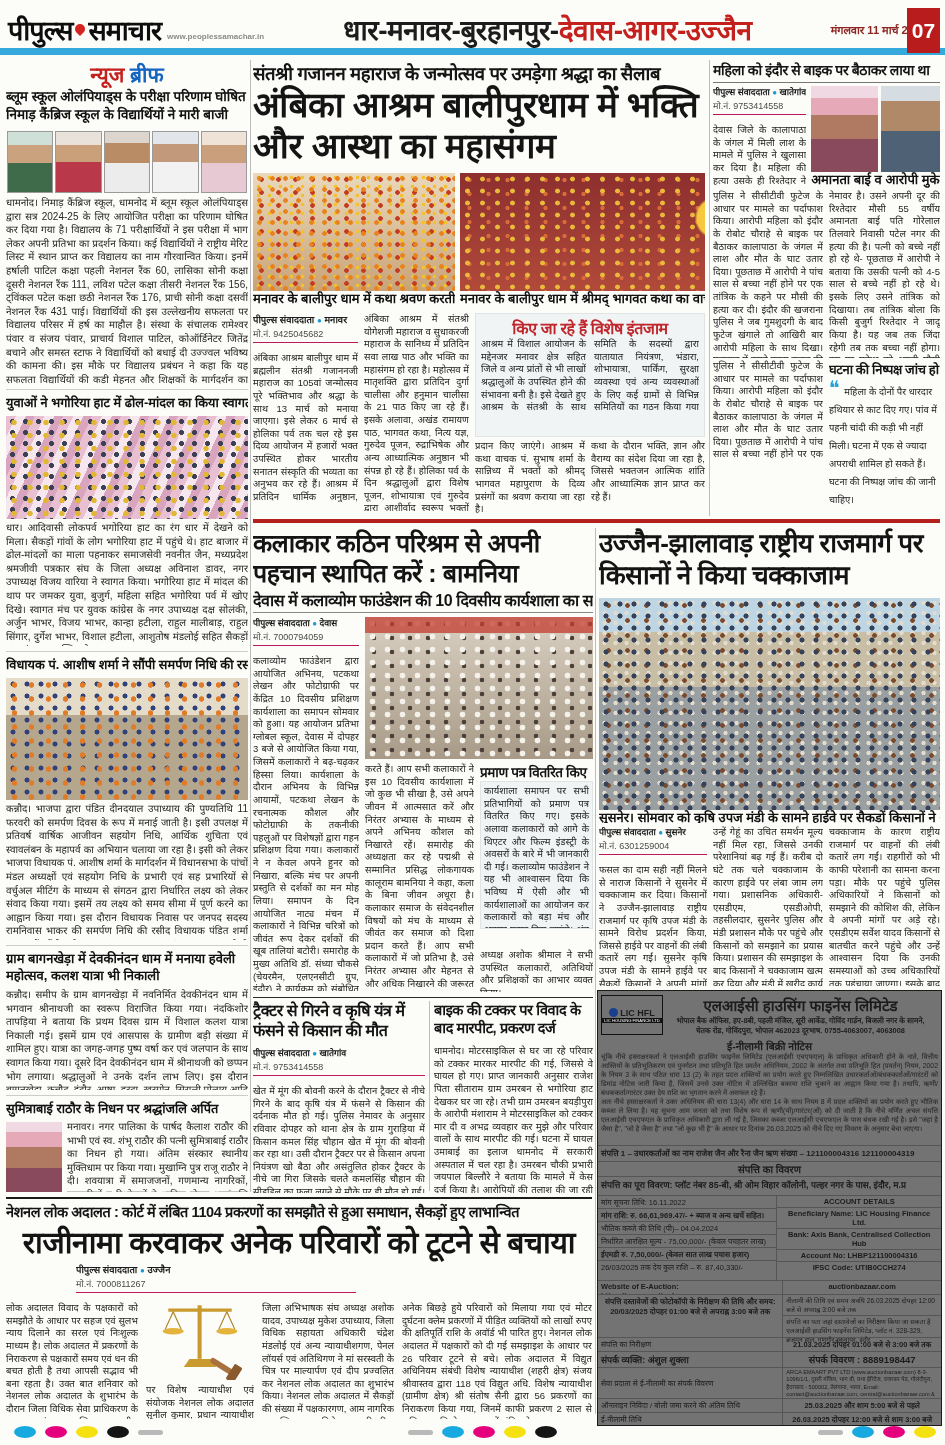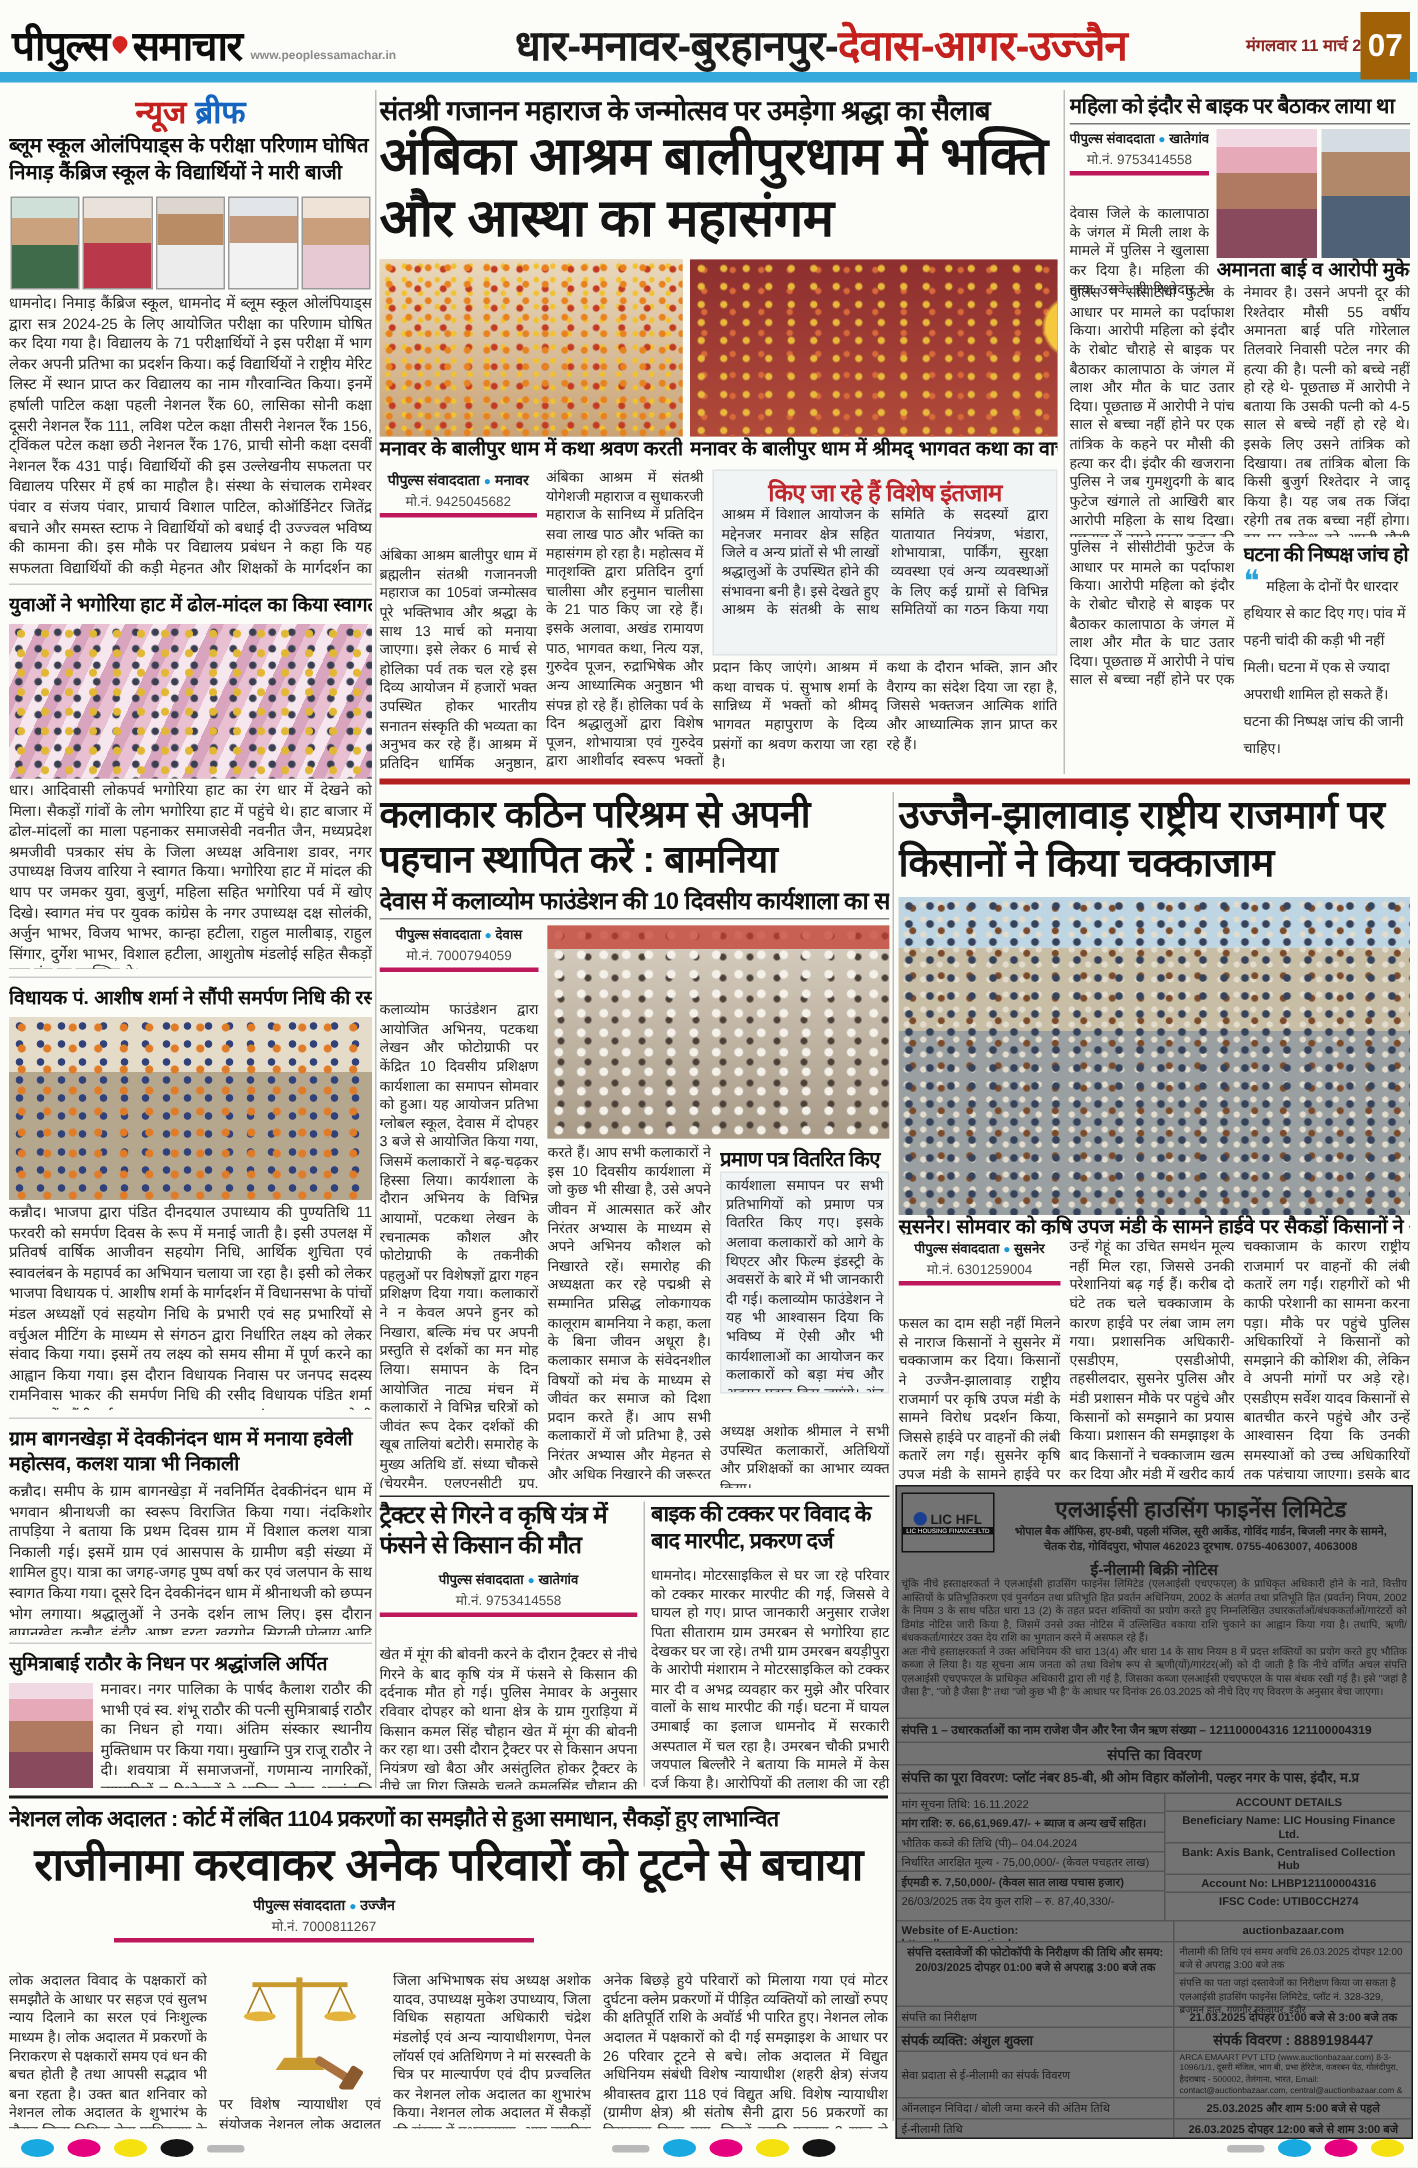--- a/index.html
+++ b/index.html
@@ -11,29 +11,29 @@
   .body-txt{font-size:10px;line-height:1.36;color:#262626;text-align:justify;overflow:hidden}
   .sm-txt{font-size:9.5px;line-height:1.33;color:#262626;text-align:justify;overflow:hidden}
   .cap{font-size:13px;font-weight:700;color:#111;line-height:1.2;overflow:hidden}
   
   .logo{font-size:27px;font-weight:900;color:#0d0d0d;letter-spacing:-1px;display:flex;align-items:center;gap:3px}
   .pin{width:10px;height:10px;background:#d5231f;border-radius:50% 50% 50% 0;transform:rotate(-45deg);display:inline-block}
   .site{font-size:8px;color:#8a8a8a;font-weight:700}
   .region{font-size:28px;font-weight:900;letter-spacing:-.5px;white-space:nowrap}
   .region .red{color:#c4201d}
   .m-date{font-size:11px;font-weight:700;color:#8d2620;white-space:nowrap}
-  .pageno{background:#a16207;color:#fff;font-size:21px;font-weight:800;display:flex;align-items:center;justify-content:center}
+  .pageno{background:#b91c1c;color:#fff;font-size:21px;font-weight:800;display:flex;align-items:center;justify-content:center}
   .cyanbar{background:#35a8dc}
   
   .vr{position:absolute;width:1px;background:#bdbdbd}
   .hrule{position:absolute;background:#bdbdbd;height:1px}
   .redline{position:absolute;background:#b3211e;height:4px}
   .sep{height:1px;background:#cccccc;margin:5px 0}
   
-  .bylwrap{text-align:center;border-bottom:3px solid #be185d;padding-bottom:2px;margin-bottom:20px}
+  .bylwrap{text-align:left;border-bottom:1px solid #be185d;padding-bottom:2px;margin-bottom:9px}
   .byl{font-size:9.5px;font-weight:700;white-space:nowrap;overflow:hidden}
   .byl .dot{color:#1d9ad6;font-size:8px}
   .phone{font-size:9px;color:#4a4a4a;margin-top:1px;white-space:nowrap}
   
   .photo{position:relative;overflow:hidden;background:#c9b99b}
   .tex-crowd{background-image:
      radial-gradient(circle,#e8821e 2px,transparent 2.6px),
      radial-gradient(circle,#c23b22 2px,transparent 2.6px),
      radial-gradient(circle,#f2c12e 1.6px,transparent 2.1px),
      linear-gradient(180deg,#ead9bd,#c9a377);

